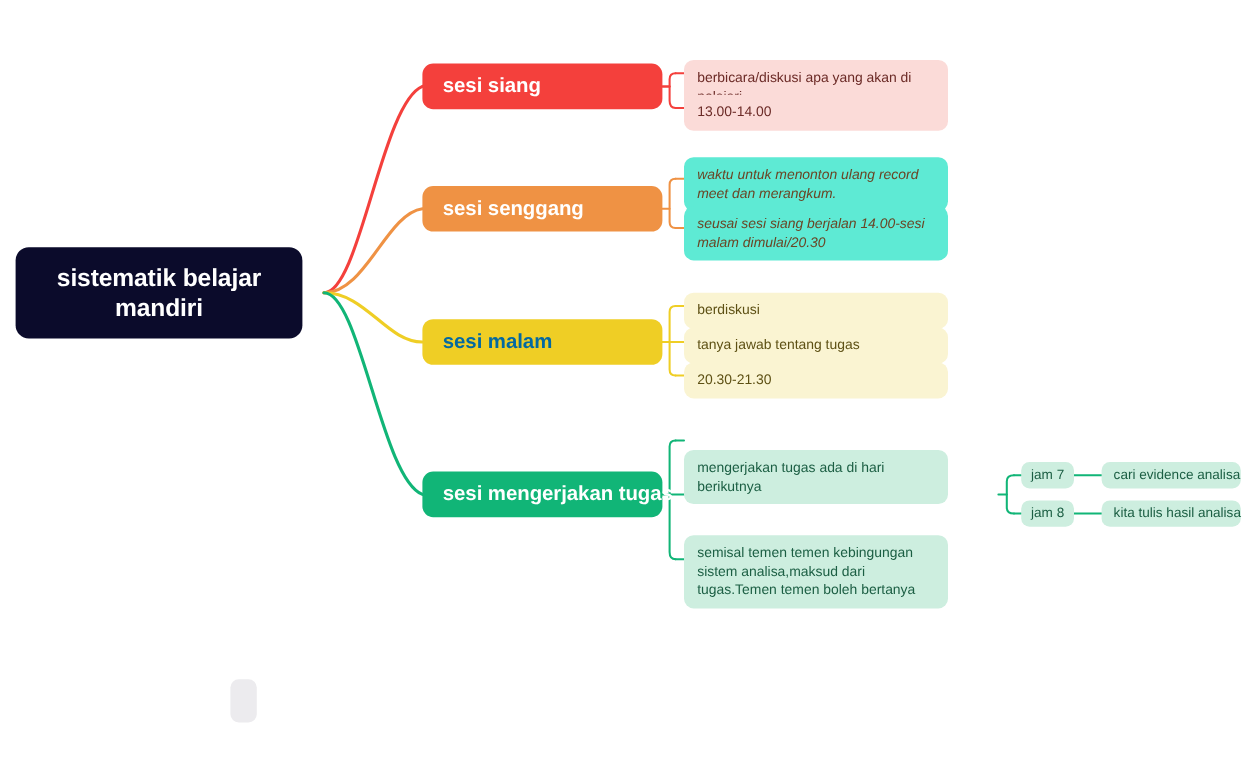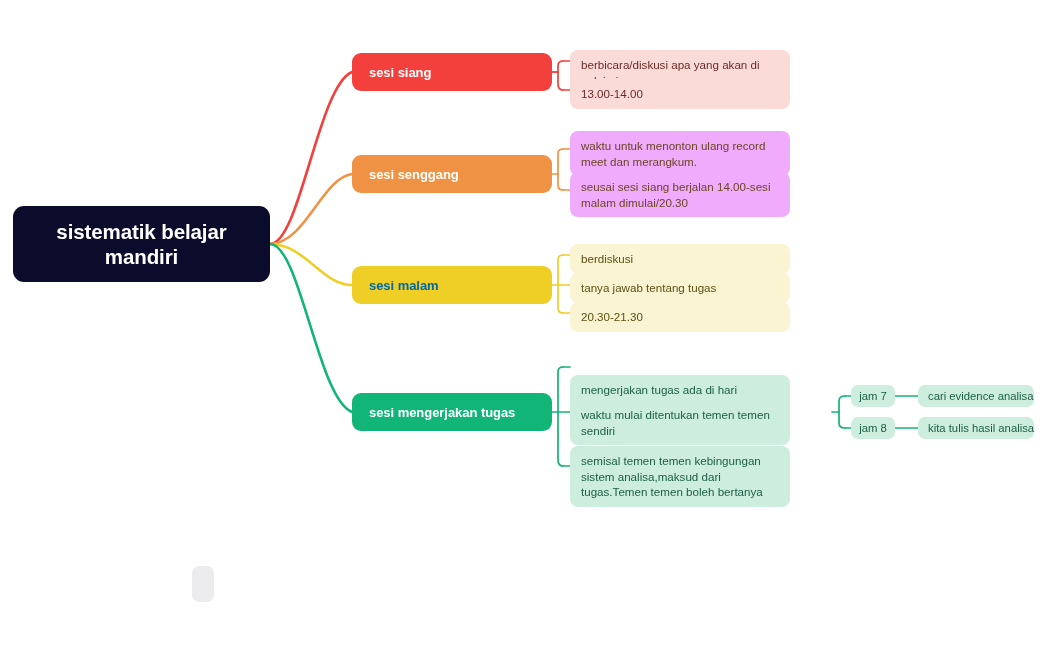--- a/index.html
+++ b/index.html
@@ -31,21 +31,21 @@
     box-sizing: border-box;
     display: flex;
     align-items: center;
     border-radius: 9px;
   }
 
   
   .root {
     left: 13px;
     top: 206px;
-    width: 257px;
+    width: 239px;
     height: 76px;
     border-radius: 11px;
     background: #0b0b2b;
     justify-content: center;
     text-align: center;
     padding: 0 12px;
   }
   .root .txt {
     color: #ffffff;
     font-size: 20.5px;
@@ -55,21 +55,21 @@
   }
 
   
   .branch {
     width: 200px;
     height: 38px;
     left: 352px;
     padding: 0 17px;
   }
   .branch .txt {
-    font-size: 13px;
+    font-size: 17px;
     font-weight: 700;
     letter-spacing: -0.05px;
     white-space: nowrap;
   }
   .branch.b-red    { top: 53px;  background: #F4403C; }
   .branch.b-orange { top: 155px; background: #EF9244; }
   .branch.b-yellow { top: 266px; background: #EFCE25; }
   .branch.b-green  { top: 393px; background: #11B577; width: 200px; }
   .branch.b-red .txt,
   .branch.b-orange .txt,
@@ -84,21 +84,21 @@
     border-radius: 8px;
     align-items: center;
   }
   .leaf .txt {
     font-size: 11.6px;
     line-height: 1.34;
     font-weight: 400;
   }
   .leaf.l-pink   { background: #FBDBD8; }
   .leaf.l-pink .txt   { color: #6b2a26; }
-  .leaf.l-peach  { background: #f0abfc; }
+  .leaf.l-peach  { background: #5eead4; font-style: italic; }
   .leaf.l-peach .txt  { color: #6a4525; }
   .leaf.l-cream  { background: #FAF4D2; }
   .leaf.l-cream .txt  { color: #5d5014; }
   .leaf.l-mint   { background: #CDEEDF; }
   .leaf.l-mint .txt   { color: #1b5e43; }
 
   
   .pill {
     background: #CDEEDF;
     border-radius: 7px;
@@ -216,23 +216,20 @@
   <div class="node leaf l-cream" style="top:302px;">
     <span class="txt">20.30-21.30</span>
   </div>
 
   <div class="node branch b-green">
     <span class="txt">sesi mengerjakan tugas</span>
   </div>
   <div class="node leaf l-mint" style="top:375px;">
     <span class="txt">mengerjakan tugas ada di hari berikutnya</span>
   </div>
-  <div class="node leaf l-mint" style="top:400px;">
-    <span class="txt">waktu mulai ditentukan temen temen sendiri</span>
-  </div>
   <div class="node leaf l-mint" style="top:446px;">
     <span class="txt">semisal temen temen kebingungan sistem analisa,maksud dari tugas.Temen temen boleh bertanya</span>
   </div>
 
   <div class="node pill" style="left:851px; top:385px; width:44px;">
     <span class="txt">jam 7</span>
   </div>
   <div class="node pill" style="left:851px; top:417px; width:44px;">
     <span class="txt">jam 8</span>
   </div>

